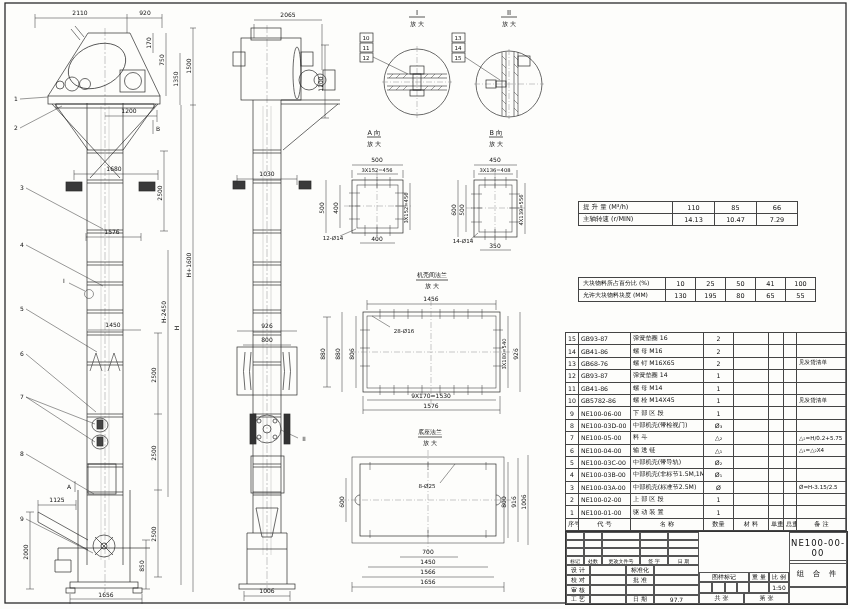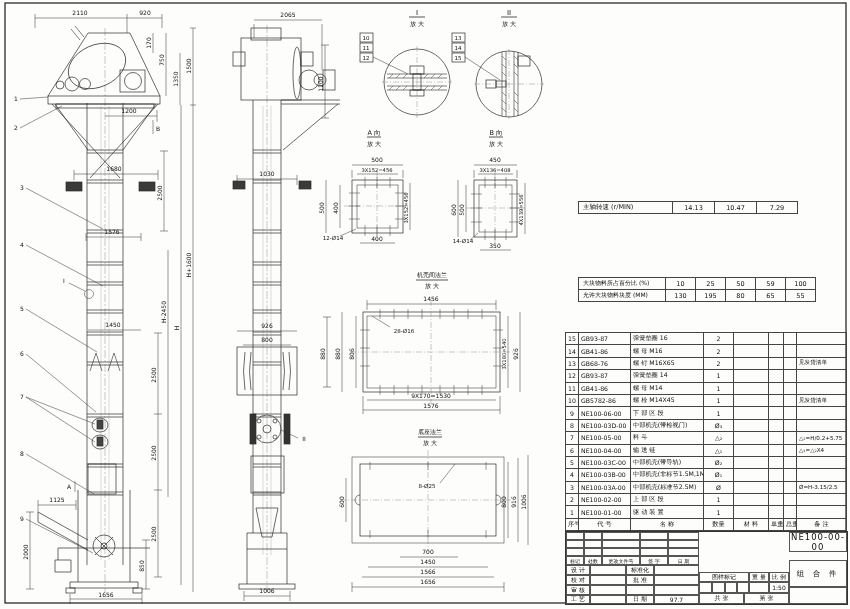--- a/index.html
+++ b/index.html
@@ -341,20 +341,26 @@
 
 <table class="abs ctab" style="left:578px;top:201px;width:219px;">
   <colgroup>
         <col style="width:94px">
         <col style="width:42px">
         <col style="width:42px">
         <col style="width:41px">
       </colgroup>
   <tbody>
         <tr>
+      <td>提 升 量  (M³/h)</td>
+          <td>110</td>
+          <td>85</td>
+          <td>66</td>
+    </tr>
+        <tr>
       <td>主轴转速  (r/MIN)</td>
           <td>14.13</td>
           <td>10.47</td>
           <td>7.29</td>
     </tr>
       </tbody>
 </table>
 
 <div class="abs notes" style="left:592px;top:243px;"><div></div><div></div><div></div></div>
 
@@ -366,21 +372,21 @@
         <col style="width:30px">
         <col style="width:30px">
         <col style="width:30px">
       </colgroup>
   <tbody>
         <tr>
       <td style="font-size:6px">大块物料所占百分比 (%)</td>
           <td>10</td>
           <td>25</td>
           <td>50</td>
-          <td>59</td>
+          <td>41</td>
           <td>100</td>
     </tr>
         <tr>
       <td style="font-size:6px">允许大块物料块度 (MM)</td>
           <td>130</td>
           <td>195</td>
           <td>80</td>
           <td>65</td>
           <td>55</td>
     </tr>
@@ -609,18 +615,18 @@
   <div class="cell" style="left:203px;top:40px;width:20px;height:10px;">比 例</div>
   <div class="cell" style="left:133px;top:50px;width:13px;height:11px;"></div>
   <div class="cell" style="left:146px;top:50px;width:13px;height:11px;"></div>
   <div class="cell" style="left:159px;top:50px;width:12px;height:11px;"></div>
   <div class="cell" style="left:171px;top:50px;width:12px;height:11px;"></div>
   <div class="cell" style="left:183px;top:50px;width:20px;height:11px;"></div>
   <div class="cell" style="left:203px;top:50px;width:20px;height:11px;">1:50</div>
   <div class="cell" style="left:133px;top:61px;width:45px;height:11px;">共  张</div>
   <div class="cell" style="left:178px;top:61px;width:45px;height:11px;">第  张</div>
 
-  <div class="cell big" style="left:223px;top:0;width:58px;height:20px;">NE100-00-00</div>
+  <div class="cell big" style="left:223px;top:0;width:58px;height:32px;">NE100-00-00</div>
   <div class="cell prt" style="left:223px;top:28px;width:58px;height:27px;">组 合 件</div>
   <div class="cell" style="left:223px;top:55px;width:58px;height:17px;"></div>
 </div>
 
 </div>
 
 </body></html>

